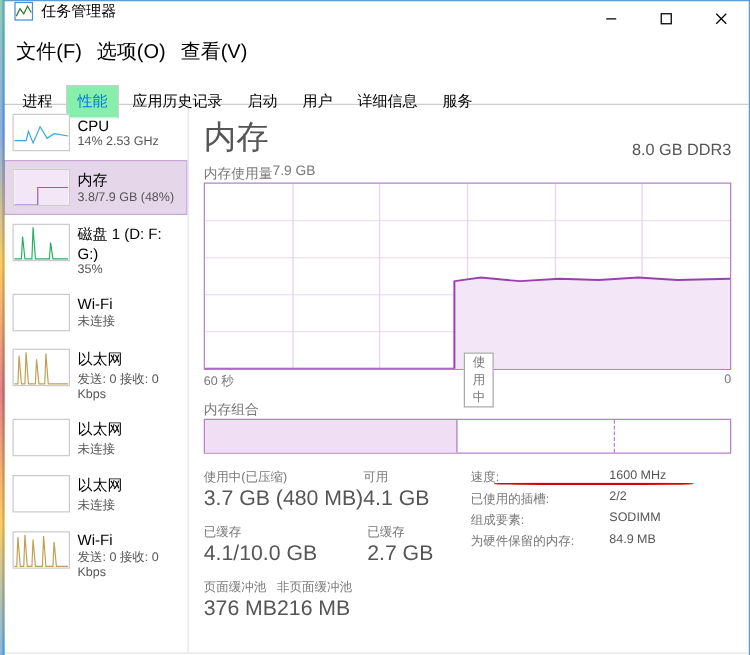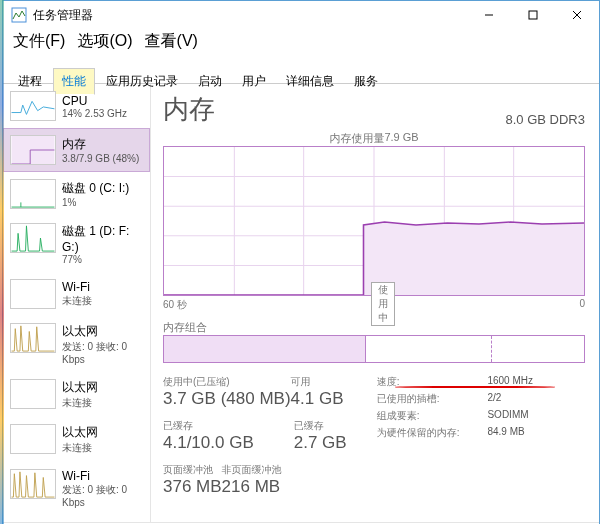--- a/index.html
+++ b/index.html
@@ -1,43 +1,43 @@
 <!DOCTYPE html>
 <html><head>
 <meta charset="utf-8">
 <style>
   * { box-sizing: border-box; margin: 0; padding: 0; }
   body { font-family: "Microsoft YaHei", "Segoe UI", sans-serif; font-size: 12px; background: #fff; color: #000; width: 600px; }
   .window { border: 1px solid #5a9fd4; width: 598px; margin-left: 2px; }
   .left-strip { position: absolute; left: 0; top: 0; width: 4px; height: 524px; background: linear-gradient(#4a8, #47c, #fa0, #c33, #fa0, #38c) ; opacity:0.6;}
-  .titlebar { display: flex; align-items: center; height: 28px; padding: 0 0 0 8px; }
+  .titlebar { display: flex; align-items: flex-start; height: 28px; padding: 0 0 0 8px; }
   .titlebar .app-icon { width: 16px; height: 16px; margin-right: 6px; }
   .titlebar .title { flex: 1; font-size: 12px; }
   .titlebar .win-controls { display: flex; }
   .titlebar .win-controls div { width: 44px; height: 28px; display: flex; align-items: center; justify-content: center; color: #333; font-size: 10px; }
   .menubar { display: flex; gap: 12px; padding: 2px 10px 4px 10px; font-size: 16px; }
   .menubar span { cursor: default; }
   .tabs { display: flex; border-bottom: 1px solid #ccc; padding-left: 6px; gap: 2px; font-size: 12px; }
   .tabs .tab { padding: 4px 8px; border: 1px solid transparent; border-bottom: none; position: relative; top: 12px; }
-  .tabs .tab.active { border-color: #ccc; background: #fef9c3; border-bottom: 1px solid #fff; color: #0078d7; }
+  .tabs .tab.active { border-color: #ccc; background: #86efac; border-bottom: 1px solid #fff; color: #0078d7; }
   .body { display: flex; height: 438px; }
   .sidebar { width: 148px; border-right: 1px solid #e5e5e5; overflow: hidden; }
   .side-item { display: flex; gap: 6px; padding: 6px 6px; border: 1px solid transparent; }
   .side-item.selected { background: #e5d6ea; border: 1px solid #c9a9d6; }
   .side-item .thumb { width: 46px; height: 30px; background: #fff; border: 1px solid #ccc; flex-shrink: 0; position: relative; overflow: hidden; }
   .side-item .thumb svg { width: 100%; height: 100%; }
   .side-item .text { display: flex; flex-direction: column; justify-content: center; }
   .side-item .t1 { font-size: 12px; }
   .side-item .t2 { font-size: 10px; color: #555; }
   .footer { display: flex; align-items: center; gap: 6px; border-top: 1px solid #e5e5e5; padding: 4px 8px; height: 28px; font-size: 12px; }
   .main { flex: 1; padding: 8px 14px 4px 12px; position: relative; }
   .main-head { display: flex; justify-content: space-between; align-items: flex-end; }
   .main-head h1 { font-size: 26px; font-weight: 400; color: #555; }
   .main-head .spec { font-size: 13px; color: #555; }
-  .chart-label { font-size: 11px; color: #777; margin-top: 4px; display:flex; justify-content:center;}
+  .chart-label { font-size: 11px; color: #777; margin-top: 4px; display:flex; justify-content:flex-start;}
   .chart-box { border: 1px solid #b97fc9; height: 150px; position: relative; }
   .chart-box svg { width:100%; height:100%; }
   .chart-axis { display:flex; justify-content:space-between; font-size:10px; color:#777; padding-top:2px;}
   .axis-mid { position: relative; }
   .axis-mid::after { content: attr(data-txt); position: absolute; top: -16px; left: 50%; transform: translateX(-50%); border:1px solid #aaa; padding:0 6px; font-size:10px; background:#fff; }
   .comp-label { font-size: 11px; color:#777; margin-top:8px; }
   .comp-box { border:1px solid #b97fc9; height:28px; position:relative; display:flex; }
   .comp-box .seg { height:100%; }
   .stats { display:flex; margin-top:12px; gap: 30px; }
   .stats-col { display:flex; flex-direction:column; gap:10px; }
@@ -114,35 +114,25 @@
               <rect x="0" y="0" width="46" height="30" fill="#f3e6f7"></rect>
               <polyline points="0,30 20,30 20,15 46,15" fill="none" stroke="#9b59b6"></polyline>
             </svg></div>
         <div class="text">
             <div class="t1">内存</div>
             <div class="t2">3.8/7.9 GB (48%)</div>
           </div>
       </div>
       <div class="side-item">
         <div class="thumb"><svg viewBox="0 0 46 30">
-              <polyline points="0,29 46,29" stroke="#27ae60"></polyline>
-              <line x1="10" y1="29" x2="10" y2="24" stroke="#27ae60"></line>
-            </svg></div>
-        <div class="text">
-            <div class="t1">磁盘 0 (C: I:)</div>
-            <div class="t2">1%</div>
-          </div>
-      </div>
-      <div class="side-item">
-        <div class="thumb"><svg viewBox="0 0 46 30">
               <polyline points="0,29 6,29 7,10 9,29 15,29 16,2 18,29 30,29 31,15 33,29 46,29" fill="none" stroke="#27ae60"></polyline>
             </svg></div>
         <div class="text">
             <div class="t1">磁盘 1 (D: F: G:)</div>
-            <div class="t2">77%</div>
+            <div class="t2">35%</div>
           </div>
       </div>
       <div class="side-item">
         <div class="thumb"></div>
         <div class="text">
             <div class="t1">Wi-Fi</div>
             <div class="t2">未连接</div>
           </div>
       </div>
       <div class="side-item">

